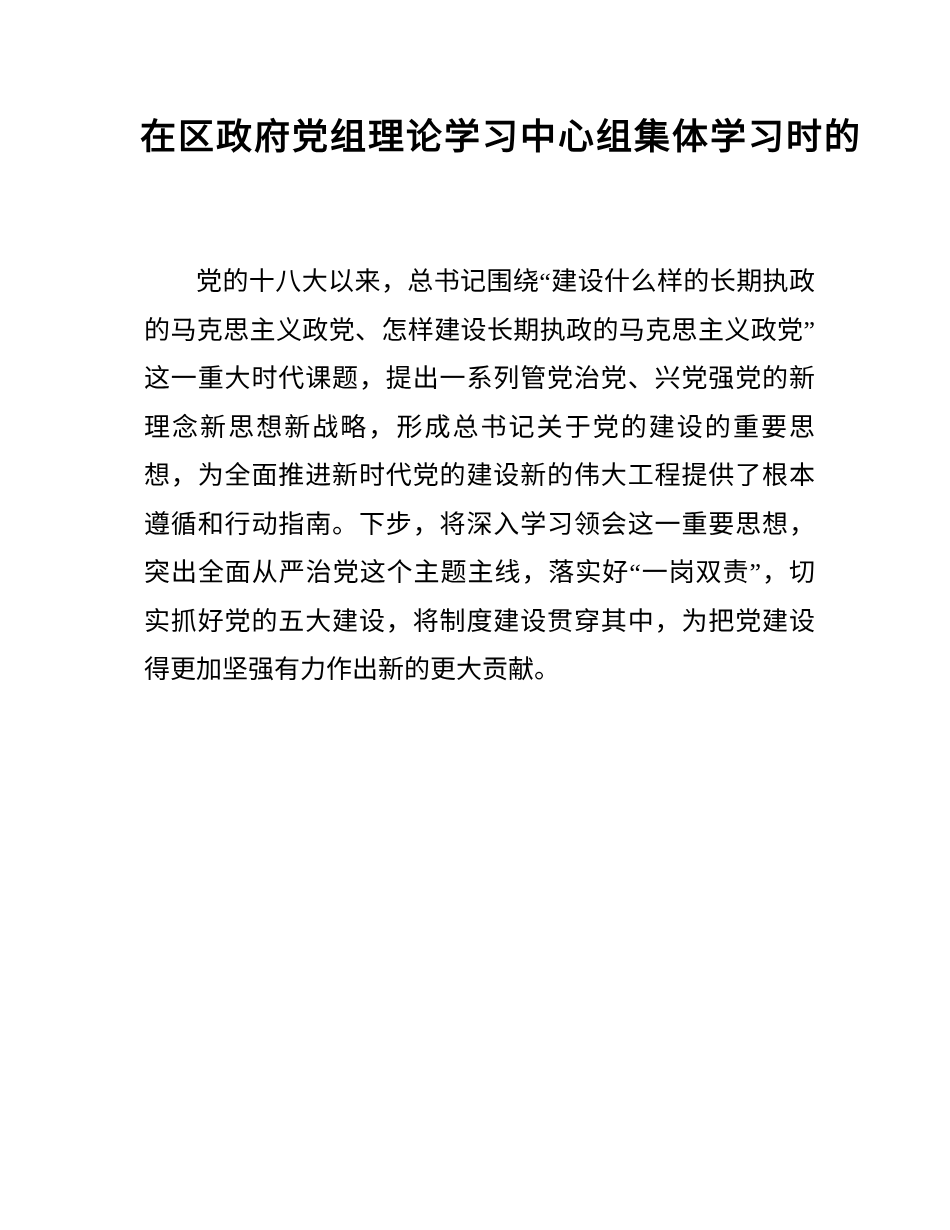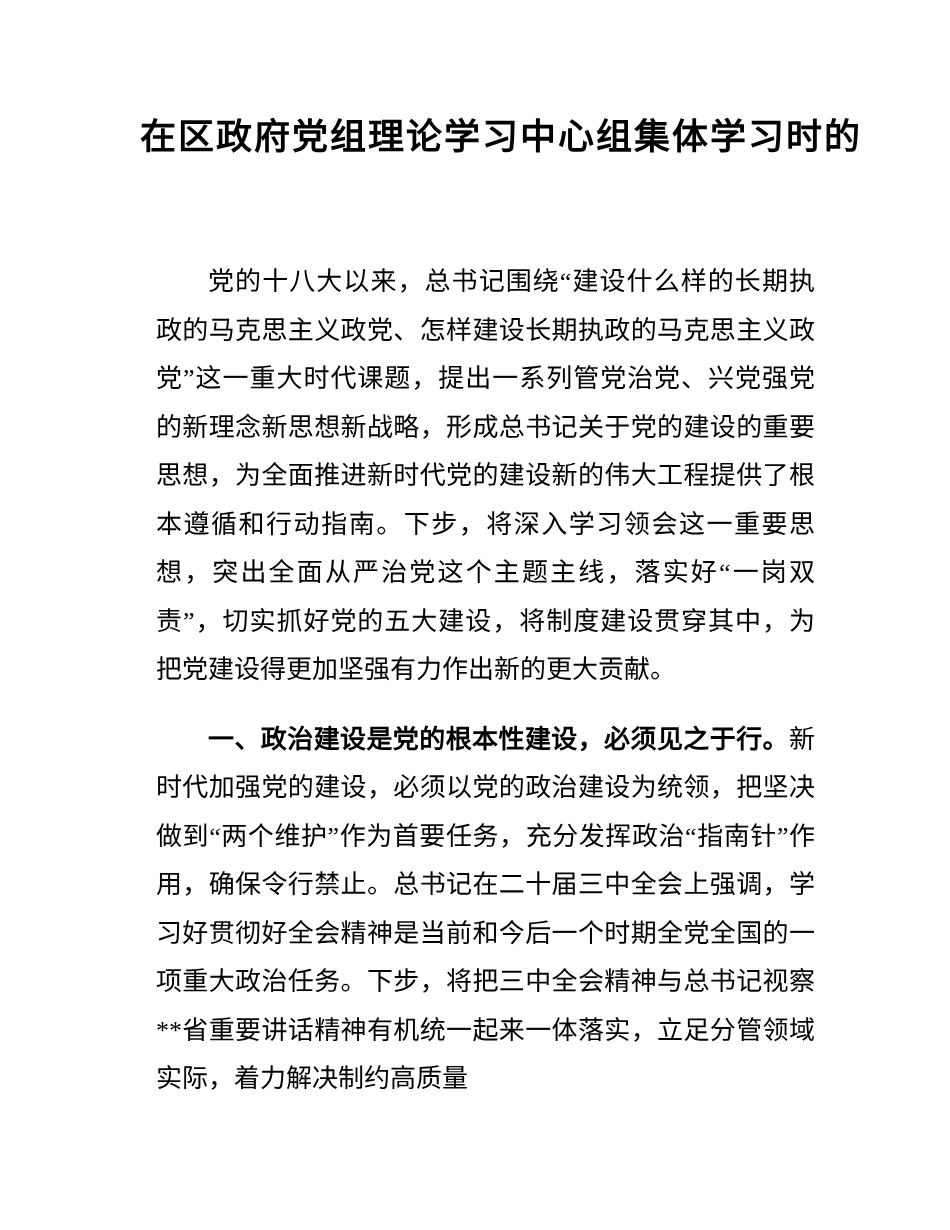--- a/index.html
+++ b/index.html
@@ -34,21 +34,21 @@
   }
   .doc-body {
     margin-top: 96px;
     font-family: "Liberation Serif", "DejaVu Serif", serif;
     font-size: 26px;
     line-height: 48.5px;
     text-align: justify;
     color: #000000;
   }
   .para {
-    margin: 0 0 20px 16px;
+    margin: 0 0 20px 4px;
     text-indent: 2em;
   }
   .para:last-child {
     margin-bottom: 0;
   }
   .section-lead {
     font-family: "Liberation Sans", "DejaVu Sans", sans-serif;
     font-weight: 700;
     letter-spacing: 0;
   }
@@ -59,17 +59,16 @@
 <div class="page">
 
   <h1 class="doc-title">
     <span class="title-line">在区政府党组理论学习中心组集体学习时的</span>
   </h1>
 
   <div class="doc-body">
 
     <p class="para"><span>党的十八大以来，总书记围绕“建设什么样的长期执政的马克思主义政党、怎样建设长期执政的马克思主义政党”这一重大时代课题，提出一系列管党治党、兴党强党的新理念新思想新战略，形成总书记关于党的建设的重要思想，为全面推进新时代党的建设新的伟大工程提供了根本遵循和行动指南。下步，将深入学习领会这一重要思想，突出全面从严治党这个主题主线，落实好“一岗双责”，切实抓好党的五大建设，将制度建设贯穿其中，为把党建设得更加坚强有力作出新的更大贡献。</span></p>
 
-    <p class="para"><strong class="section-lead">一、政治建设是党的根本性建设，必须见之于行。</strong><span>新时代加强党的建设，必须以党的政治建设为统领，把坚决做到“两个维护”作为首要任务，充分发挥政治“指南针”作用，确保令行禁止。总书记在二十届三中全会上强调，学习好贯彻好全会精神是当前和今后一个时期全党全国的一项重大政治任务。下步，将把三中全会精神与总书记视察**省重要讲话精神有机统一起来一体落实，立足分管领域实际，着力解决制约高质量</span></p>
 
   </div>
 
 </div>
 
 </body></html>

